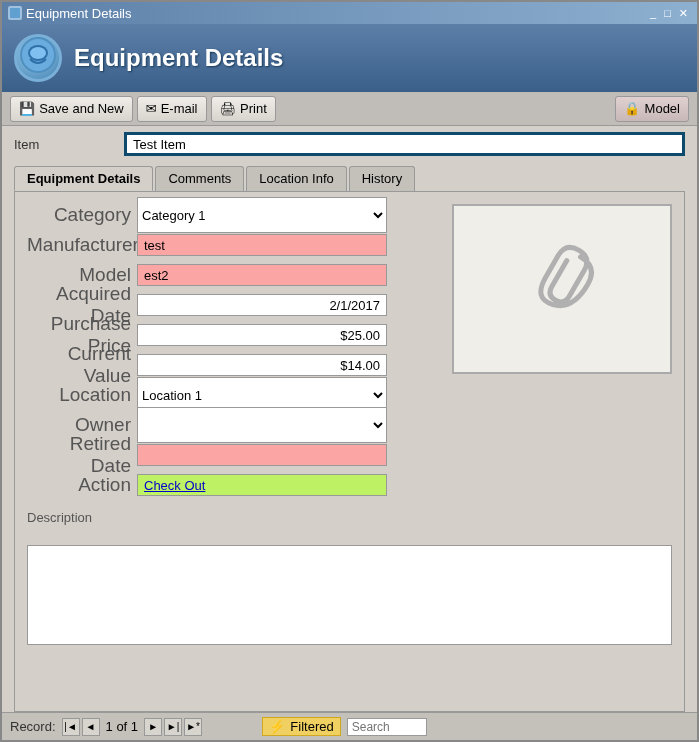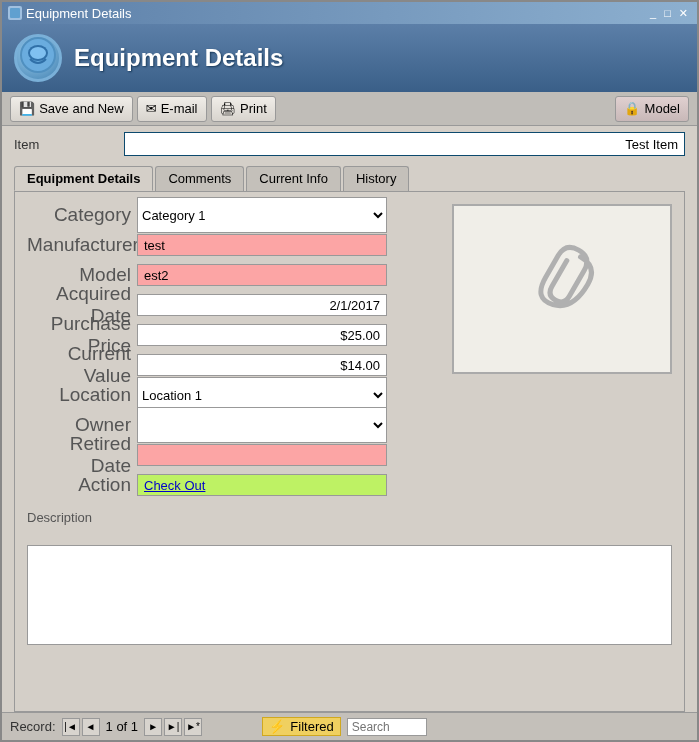--- a/index.html
+++ b/index.html
@@ -79,25 +79,24 @@
       padding: 6px 12px;
       display: flex;
       align-items: center;
       gap: 10px;
       height: 36px;
     }
     .item-label { width: 100px; color: #333; font-size: 13px; }
     .item-input {
       flex: 1;
       height: 24px;
-      border: 1px solid #0c4a6e;
+      border: 3px solid #0c4a6e;
       background: white;
       padding: 2px 6px;
       font-size: 13px;
-      text-align: right;
     }
 
     .tabs-container { padding: 0 12px; background: #d4cfc8; }
     .tabs { display: flex; gap: 0; margin-top: 4px; }
     .tab {
       padding: 4px 12px;
       border: 1px solid #999;
       border-bottom: none;
       cursor: pointer;
       background: #c4c0ba;
@@ -295,21 +294,21 @@
 
   <div class="tabs-container">
     <div class="tabs">
       <div class="tab active">
         <span>Equipment Details</span>
       </div>
       <div class="tab">
         <span>Comments</span>
       </div>
       <div class="tab">
-        <span>Current Info</span>
+        <span>Location Info</span>
       </div>
       <div class="tab">
         <span>History</span>
       </div>
     </div>
   </div>
 
   <div class="form-panel">
     <div class="form-content">
 

